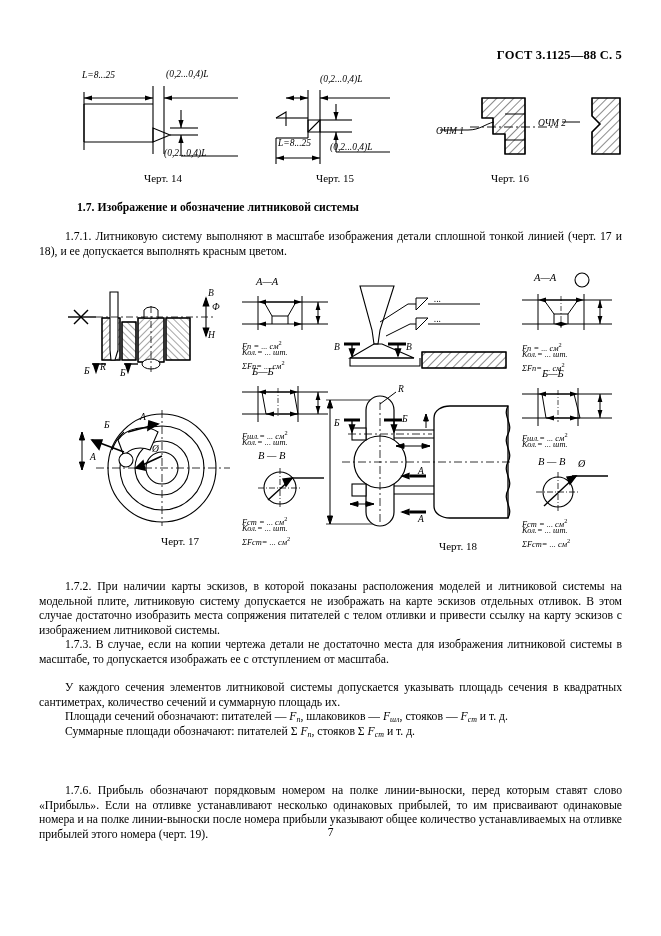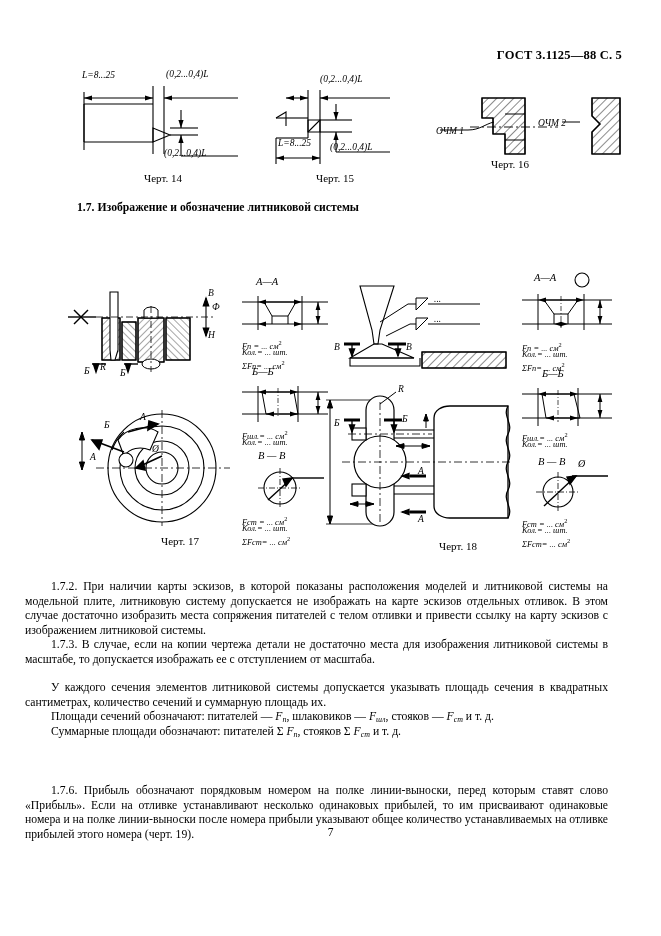--- a/index.html
+++ b/index.html
@@ -38,21 +38,21 @@
     font-style: italic;
     font-family: "Liberation Serif", serif;
     white-space: nowrap;
     font-size: 9.5px;
   }
   svg { display: block; overflow: visible; }
 
   
   .body-text {
     position: absolute;
-    left: 25px;
+    left: 39px;
     width: 583px;
     font-size: 11.7px;
     line-height: 14.6px;
     text-align: justify;
     text-justify: inter-word;
   }
   .body-text p {
     margin: 0;
     text-indent: 26px;
   }
@@ -215,23 +215,26 @@
         <path d="M162 10 L190 10 L190 66 L162 66 L162 44 L170 36 L162 28 Z" fill="none"></path>
       </g>
 
       <g stroke="#000" stroke-width="1" fill="none">
         <path d="M150 34 L132 34"></path>
       </g>
     </svg>
     <div class="lbl" style="left:6px; top:38px; font-size:9.5px;">ОЧМ 1</div>
     <div class="lbl" style="left:108px; top:30px; font-size:9.5px;">ОЧМ 2</div>
   </div>
-  <div class="cap" style="left:440px; top:158px; width:140px;">Черт. 16</div>
+  <div class="cap" style="left:440px; top:172px; width:140px;">Черт. 16</div>
 
   <div class="sec-head" style="top:201px;">1.7.  Изображение и обозначение литниковой системы</div>
+  <div class="p-intro" style="top:229px;">
+    <p>1.7.1. Литниковую систему выполняют в масштабе изображения детали сплошной тонкой линией (черт. 17 и 18), и ее допускается выполнять красным цветом.</p>
+  </div>
 
   <div class="fig" style="left:66px; top:290px;">
     <svg width="180" height="110" viewBox="0 0 180 110">
       <defs>
         <pattern id="hatchB" width="5" height="5" patternTransform="rotate(45)" patternUnits="userSpaceOnUse">
           <line x1="0" y1="0" x2="0" y2="5" stroke="#000" stroke-width="0.7"></line>
         </pattern>
         <pattern id="hatchC" width="5" height="5" patternTransform="rotate(-45)" patternUnits="userSpaceOnUse">
           <line x1="0" y1="0" x2="0" y2="5" stroke="#000" stroke-width="0.7"></line>
         </pattern>

